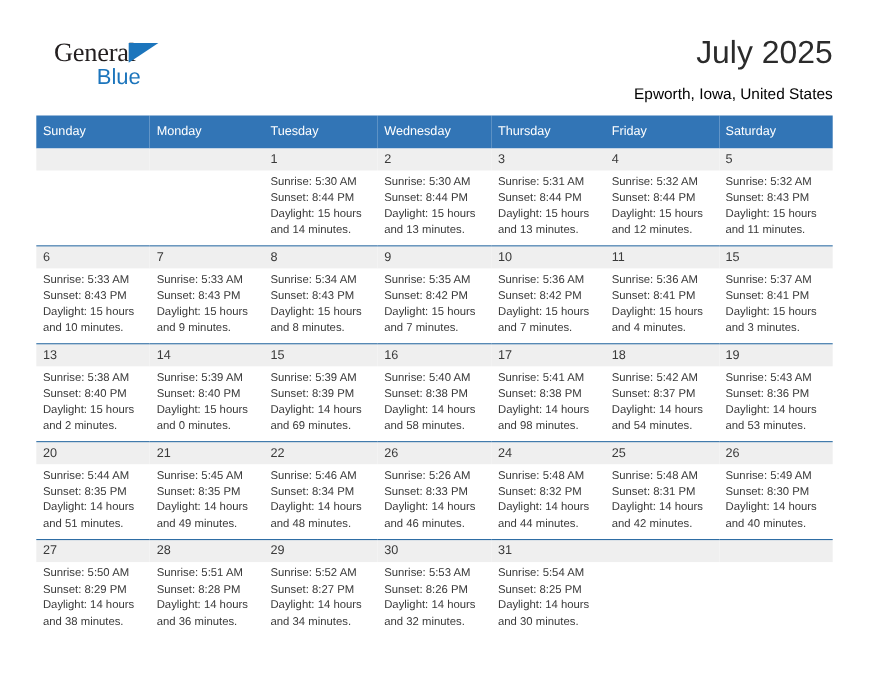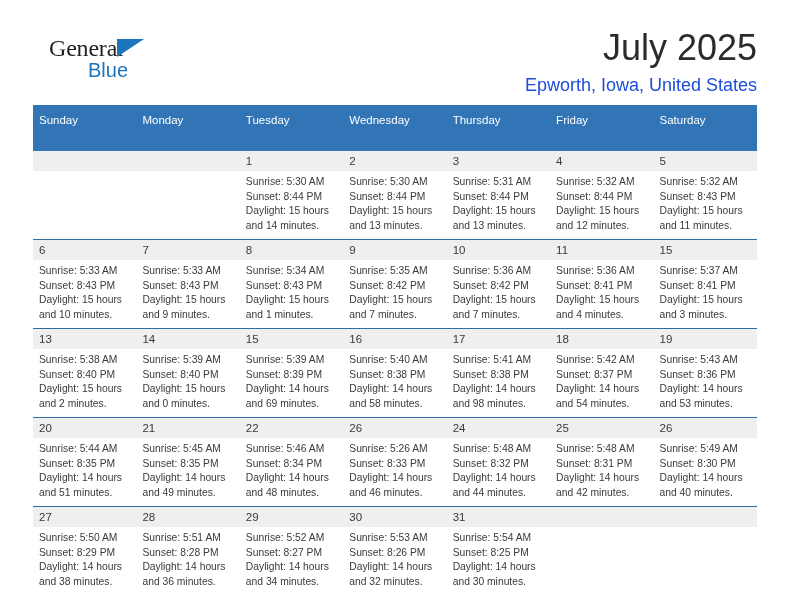--- a/index.html
+++ b/index.html
@@ -67,30 +67,30 @@
     font-family: "Liberation Sans", sans-serif;
   }
 
   .title-block {
     position: absolute;
     right: 0;
     top: 0;
     text-align: right;
   }
   .cal-title {
-    font-size: 36px;
+    font-size: 29px;
     color: #2b2b2b;
     line-height: 36px;
     white-space: nowrap;
     font-weight: normal;
     margin: 0;
   }
   .cal-subtitle {
-    font-size: 18px;
-    color: #1d4ed8;
+    font-size: 14px;
+    color: #000000;
     line-height: 20px;
     white-space: nowrap;
     margin-top: 9px;
     margin-left: 42px;
   }
 
   
   .calendar {
     position: absolute;
     left: 33px;
@@ -98,21 +98,21 @@
     width: 724px;
     border-collapse: collapse;
     table-layout: fixed;
   }
   .calendar th {
     background: #3275b6;
     color: #ffffff;
     font-size: 11.5px;
     font-weight: normal;
     text-align: left;
-    padding: 5px 0 21px 6px;
+    padding: 5px 0 5px 6px;
     height: 20px;
     vertical-align: middle;
     border: 0;
   }
   .calendar td {
     width: 103.4px;
     vertical-align: top;
     padding: 0;
     border: 0;
     border-top: 1.4px solid #2e6da4;
@@ -259,21 +259,21 @@
               <div>Daylight: 15 hours</div>
               <div>and 9 minutes.</div>
             </div>
           </td>
           <td>
             <div class="daynum">8</div>
             <div class="dayinfo">
               <div>Sunrise: 5:34 AM</div>
               <div>Sunset: 8:43 PM</div>
               <div>Daylight: 15 hours</div>
-              <div>and 1 minutes.</div>
+              <div>and 8 minutes.</div>
             </div>
           </td>
           <td>
             <div class="daynum">9</div>
             <div class="dayinfo">
               <div>Sunrise: 5:35 AM</div>
               <div>Sunset: 8:42 PM</div>
               <div>Daylight: 15 hours</div>
               <div>and 7 minutes.</div>
             </div>

